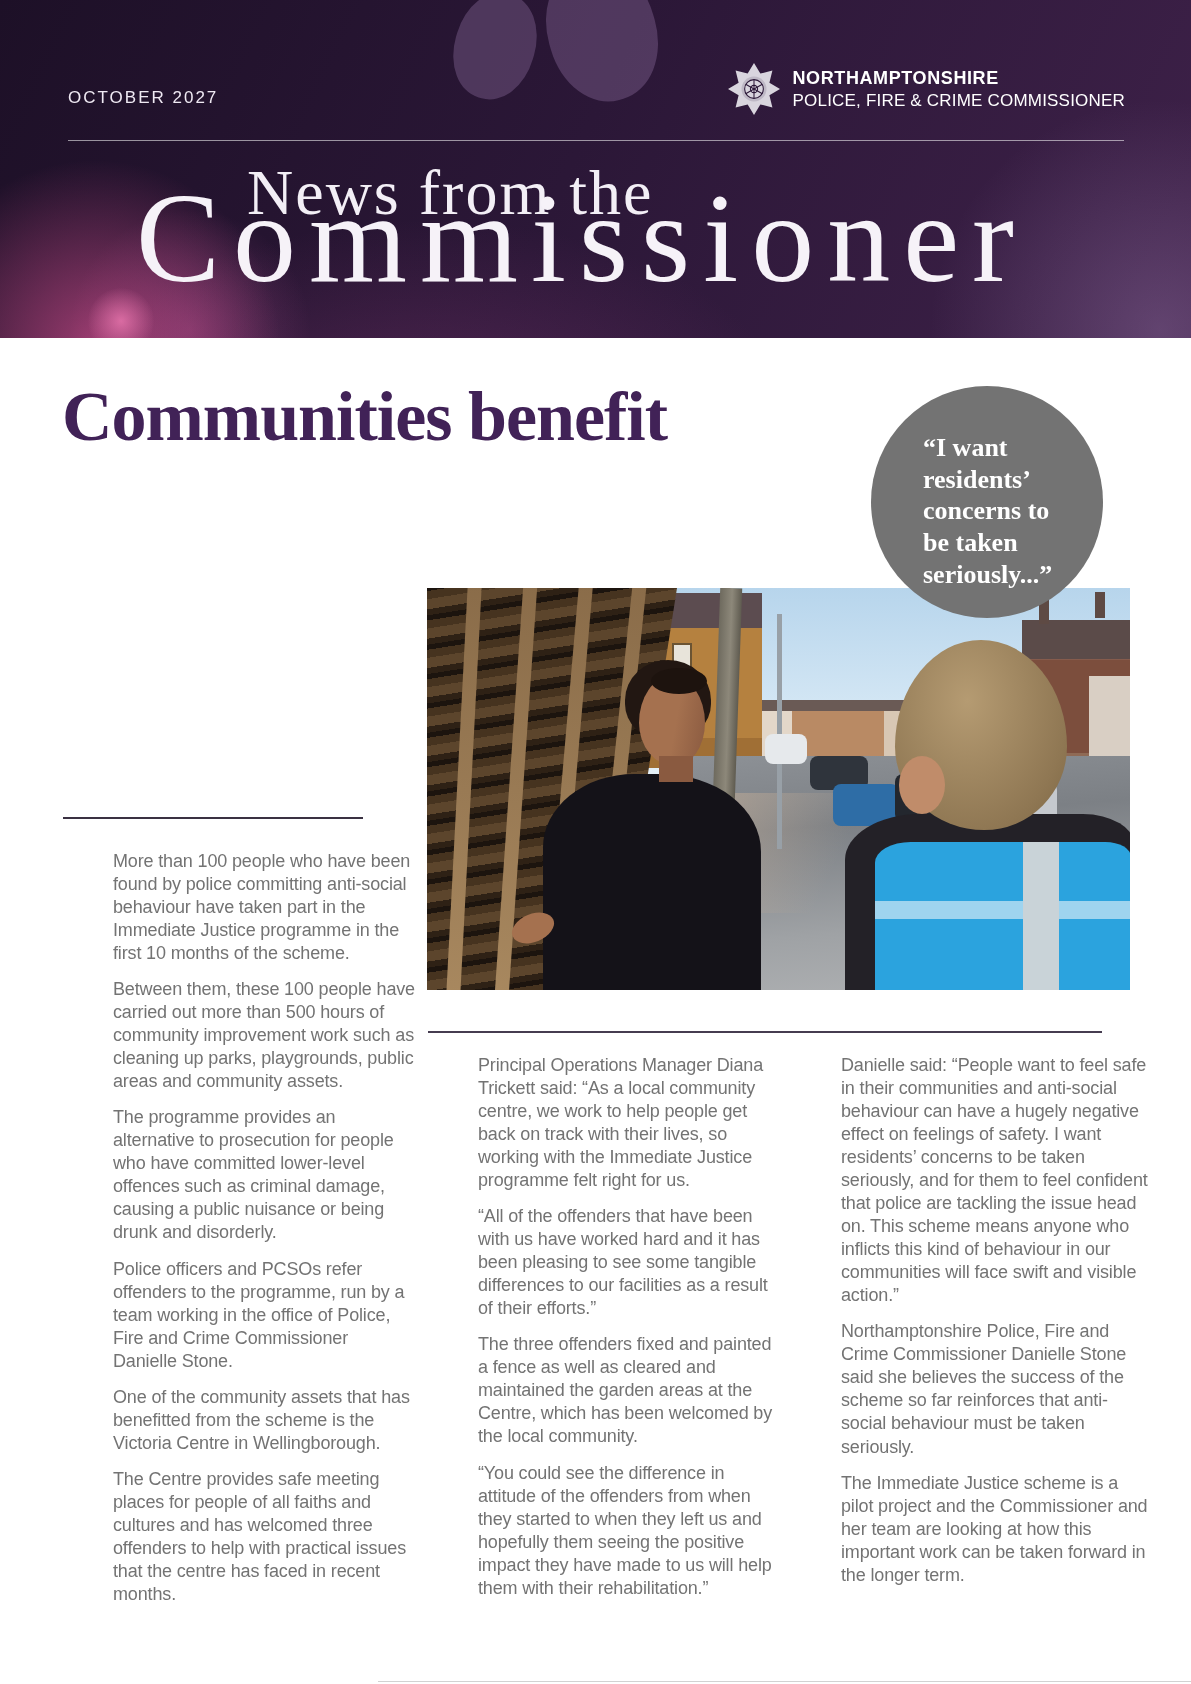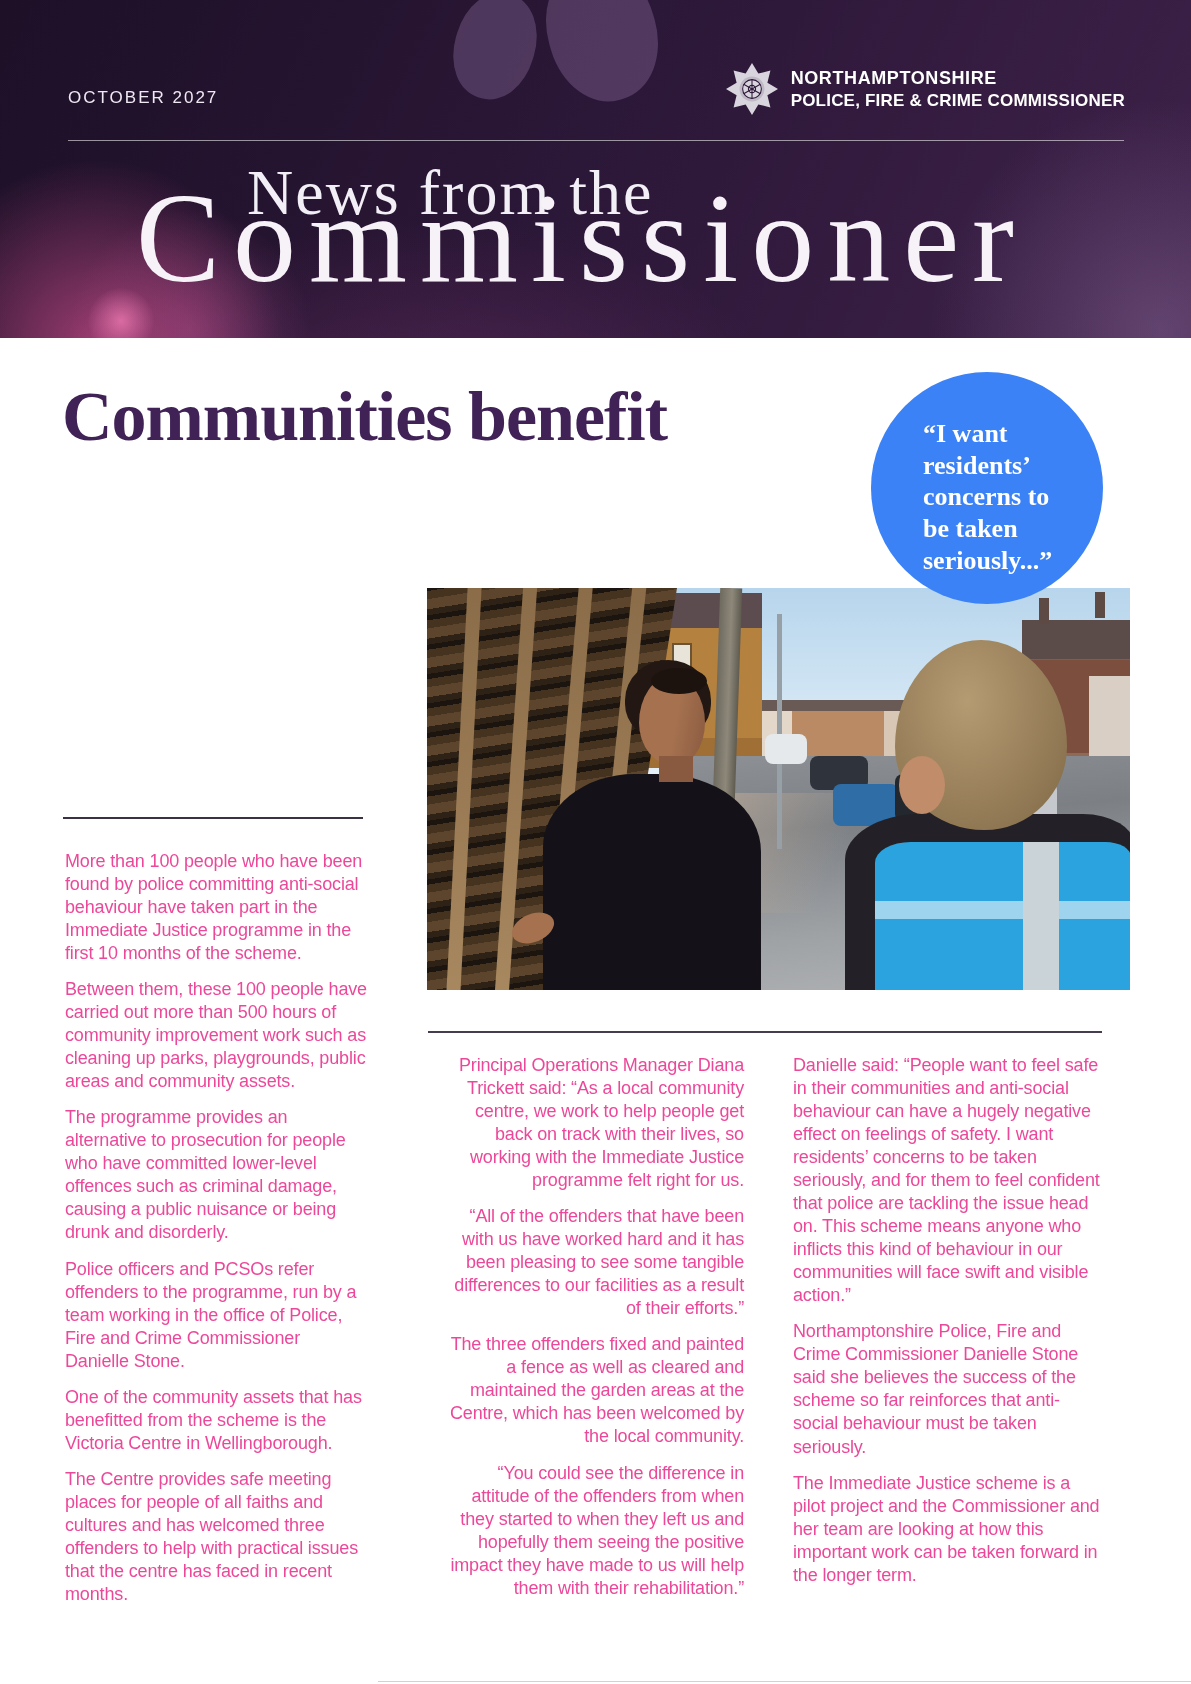--- a/index.html
+++ b/index.html
@@ -16,43 +16,43 @@
   .petal{position:absolute;background:rgba(158,124,176,.33);}
   .petal-a{left:455px;top:-8px;width:80px;height:108px;border-radius:48%;transform:rotate(16deg);}
   .petal-b{left:548px;top:-38px;width:108px;height:140px;border-radius:48%;transform:rotate(-16deg);}
   .pink-dot{position:absolute;left:88px;top:288px;width:66px;height:66px;border-radius:50%;
     background:radial-gradient(circle,rgba(236,120,176,.8),rgba(236,120,176,0) 72%);}
   .issue-date{position:absolute;left:68px;top:88px;color:#efe9f3;font-size:17px;letter-spacing:2px;}
   .org{position:absolute;right:66px;top:60px;display:flex;align-items:center;gap:13px;}
   .org-badge{width:52px;height:58px;flex:0 0 auto;}
   .org-text{color:#fff;}
   .org-line1{font-size:18px;font-weight:bold;letter-spacing:.6px;}
-  .org-line2{font-size:17px;font-weight:700;letter-spacing:.2px;margin-top:2px;text-align:right;}
+  .org-line2{font-size:17px;font-weight:400;letter-spacing:.2px;margin-top:2px;text-align:right;}
   .mast-rule{position:absolute;left:68px;top:140px;width:1056px;height:1px;background:rgba(255,255,255,.55);}
   .mast-line1{position:absolute;left:247px;top:156px;color:#f3eff6;font-family:"Liberation Serif",serif;
     font-size:64px;letter-spacing:2px;}
   .mast-line2{position:absolute;left:136px;top:176px;color:#f6f2f8;font-family:"Liberation Serif",serif;
     font-size:126px;letter-spacing:13px;line-height:1;}
   
   .headline{position:absolute;left:62px;top:380px;width:790px;color:#412257;
     font-family:"Liberation Serif",serif;font-weight:bold;font-size:70px;line-height:1.07;letter-spacing:-1px;}
   .headline span{display:block;}
-  .pull-quote{position:absolute;left:871px;top:372px;width:232px;height:232px;border-radius:50%;
-    background:#3b82f6;z-index:5;color:#fff;font-family:"Liberation Serif",serif;font-weight:bold;
+  .pull-quote{position:absolute;left:871px;top:386px;width:232px;height:232px;border-radius:50%;
+    background:#737373;z-index:5;color:#fff;font-family:"Liberation Serif",serif;font-weight:bold;
     font-size:26px;line-height:1.22;box-sizing:border-box;padding:46px 0 0 52px;white-space:pre-line;}
   .standfirst{position:absolute;left:62px;top:592px;width:324px;color:#8e2b56;
     font-family:"Liberation Serif",serif;font-weight:bold;font-size:24px;line-height:1.27;letter-spacing:-.2px;}
   .rule-1{position:absolute;left:63px;top:817px;width:300px;height:2px;background:#3a3142;}
   .rule-2{position:absolute;left:428px;top:1031px;width:674px;height:2px;background:#463c50;}
   .page-edge{position:absolute;left:378px;top:1681px;width:813px;height:1px;background:#d2d2d2;}
   
-  .col{position:absolute;top:1054px;color:#ec4899;font-size:18px;line-height:1.28;letter-spacing:-.15px;}
+  .col{position:absolute;top:1054px;color:#737373;font-size:18px;line-height:1.28;letter-spacing:-.15px;margin-left:48px;}
   .col p{margin:0 0 13px 0;}
   .col-1{left:65px;top:850px;width:302px;}
-  .col-2{left:442px;width:302px;text-align:right;}
+  .col-2{left:430px;width:302px;}
   .col-3{left:793px;width:308px;}
   .caption{position:absolute;left:427px;top:993px;width:710px;color:#322b3c;font-size:19px;font-weight:bold;letter-spacing:-.2px;}
   
   .photo{position:absolute;left:427px;top:588px;width:703px;height:402px;overflow:hidden;background:#cfe2f0;}
   .ph{position:absolute;}
   .sky{left:0;top:0;right:0;height:220px;background:linear-gradient(180deg,#b7d5ec 0%,#d9eaf6 65%,#eef4f8 100%);}
   .far-houses{left:250px;top:112px;width:460px;height:70px;
     background:linear-gradient(180deg,#6a5a55 0 11px,rgba(0,0,0,0) 11px),
     linear-gradient(90deg,#c89b76 0 12%,#e3d7c9 12% 25%,#b98a64 25% 45%,#d8c7b4 45% 60%,#a97a58 60% 78%,#c9a37e 78% 100%);}
   .church{left:150px;top:5px;width:185px;height:175px;

